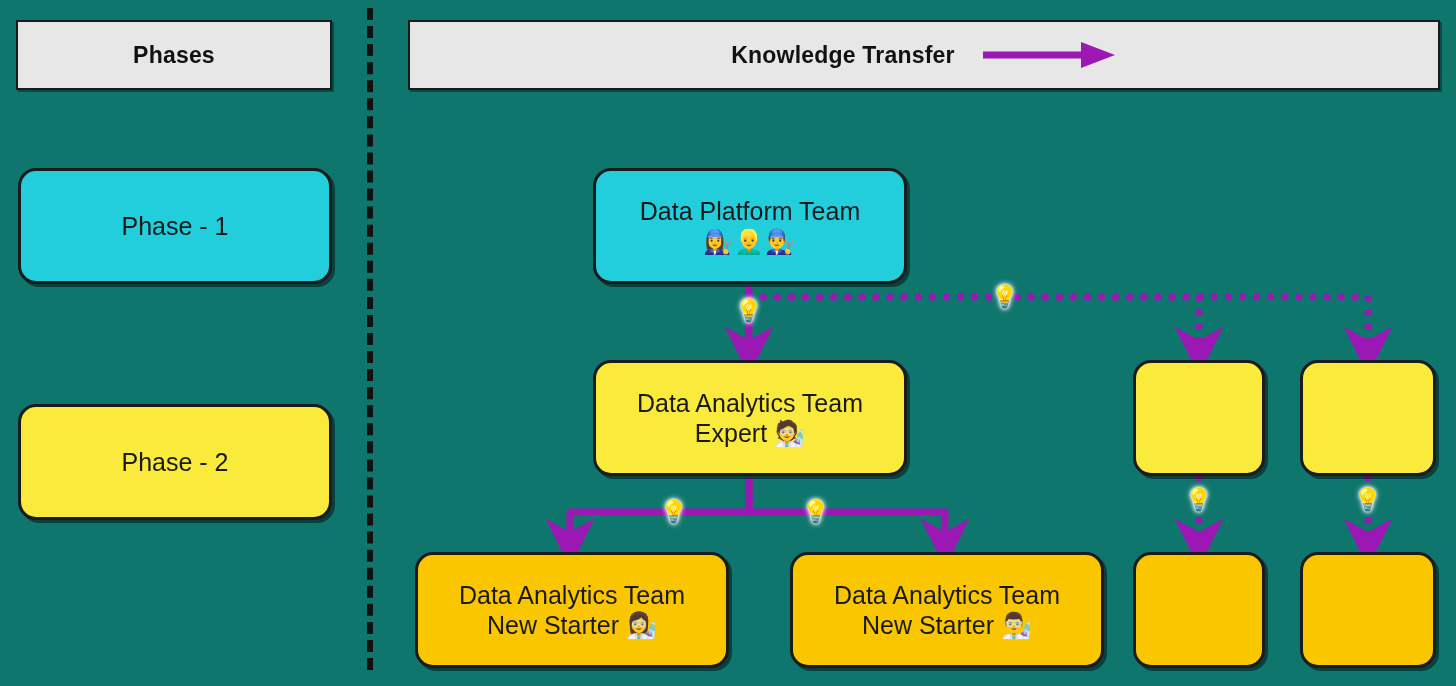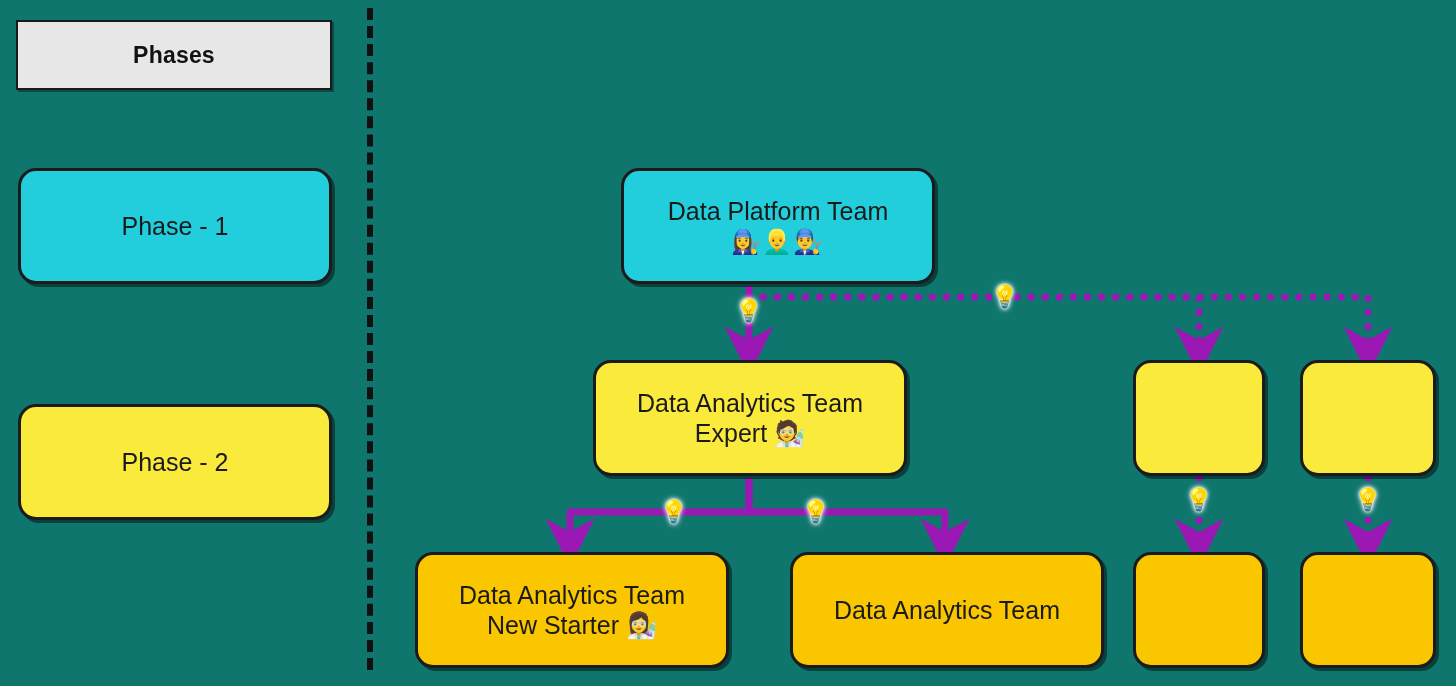--- a/index.html
+++ b/index.html
@@ -72,21 +72,21 @@
   }
   .node .line { display: block; white-space: nowrap; }
   .emoji { font-size: 24px; letter-spacing: 1px; }
 
   
   #phase-1 { left: 18px; top: 168px; width: 314px; height: 116px; }
   #phase-2 { left: 18px; top: 360px; width: 314px; height: 116px; margin-top: 44px; }
   #phase-3 { left: 18px; top: 552px; width: 314px; height: 116px; }
 
   
-  #node-platform   { left: 593px;  top: 168px; width: 314px; height: 116px; margin-left: 28px; }
+  #node-platform   { left: 593px;  top: 168px; width: 314px; height: 116px; }
   #node-expert     { left: 593px;  top: 360px; width: 314px; height: 116px; }
   #node-starter-1  { left: 415px;  top: 552px; width: 314px; height: 116px; }
   #node-starter-2  { left: 790px;  top: 552px; width: 314px; height: 116px; }
   #node-blank-r1c1 { left: 1133px; top: 360px; width: 132px; height: 116px; }
   #node-blank-r1c2 { left: 1300px; top: 360px; width: 136px; height: 116px; }
   #node-blank-r2c1 { left: 1133px; top: 552px; width: 132px; height: 116px; }
   #node-blank-r2c2 { left: 1300px; top: 552px; width: 136px; height: 116px; }
 
   
   #connectors {
@@ -109,20 +109,27 @@
 </style>
 </head>
 <body>
 
 <div id="canvas">
 
   <div id="banner-phases" class="banner">
     <span class="banner-label">Phases</span>
   </div>
 
+  <div id="banner-kt" class="banner">
+    <span class="banner-label">Knowledge Transfer</span>
+    <svg class="kt-arrow" viewBox="0 0 136 30">
+      <line x1="2" y1="15" x2="104" y2="15" stroke="#9B18B4" stroke-width="7"></line>
+      <polygon points="100,2 134,15 100,28" fill="#9B18B4"></polygon>
+    </svg>
+  </div>
 
   <div id="divider"></div>
 
   <div id="phase-1" class="node" style="background:#22CEDC;">
     <span class="line">Phase - 1</span>
   </div>
   <div id="phase-2" class="node" style="background:#FAEA3C;">
     <span class="line">Phase - 2</span>
   </div>
 
@@ -162,20 +169,21 @@
     <span class="line">Expert 🧑‍🔬</span>
   </div>
 
   <div id="node-starter-1" class="node" style="background:#F9C600;">
     <span class="line">Data Analytics Team</span>
     <span class="line">New Starter 👩‍🔬</span>
   </div>
 
   <div id="node-starter-2" class="node" style="background:#F9C600;">
     <span class="line">Data Analytics Team</span>
+    <span class="line">New Starter 👨‍🔬</span>
   </div>
 
   <div id="node-blank-r1c1" class="node" style="background:#FAEA3C;">
     <span class="line"></span>
   </div>
   <div id="node-blank-r1c2" class="node" style="background:#FAEA3C;">
     <span class="line"></span>
   </div>
   <div id="node-blank-r2c1" class="node" style="background:#F9C600;">
     <span class="line"></span>

